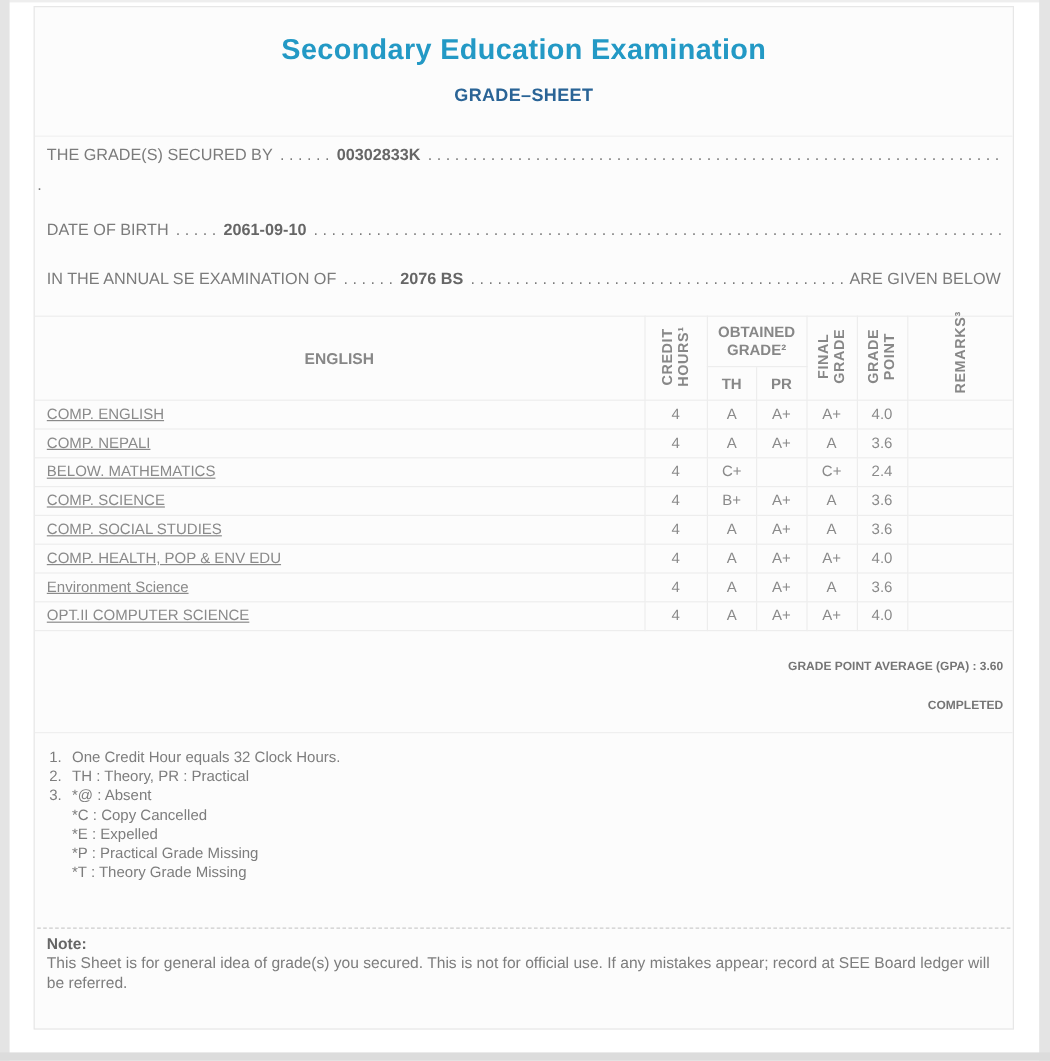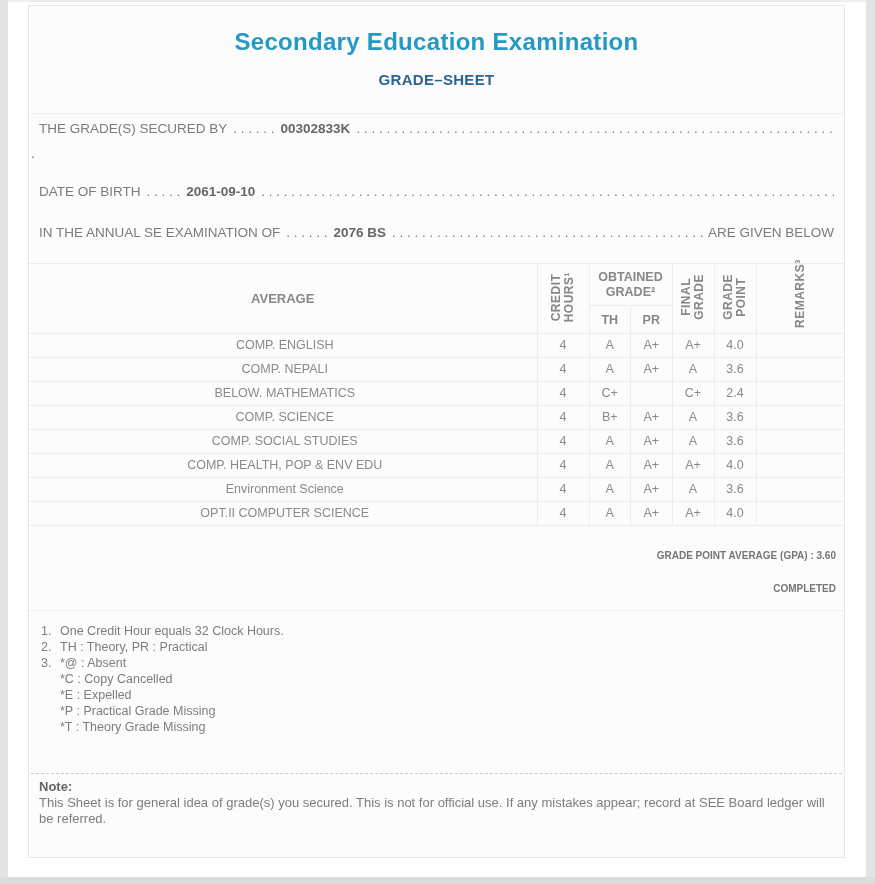--- a/index.html
+++ b/index.html
@@ -56,21 +56,21 @@
   th.c-grade  { width:42px; }
   th.c-remarks{ width:88px; }
   th.group    { height:40px; font-size:12.5px; line-height:15px; white-space:pre-line; }
   th.sub      { height:26px; }
   .vt {
     display:inline-block; writing-mode:vertical-rl; transform:rotate(180deg);
     white-space:pre-line; line-height:13px; font-size:12px; letter-spacing:0.5px;
     max-height:62px;
   }
   table.grades tbody td { padding:4px 6px; line-height:15px; text-align:center; }
-  table.grades tbody td.subject { text-align:center; padding-left:10px; }
+  table.grades tbody td.subject { text-align:left; padding-left:10px;text-decoration:underline; }
 
   .summary-wrap { border-bottom:1px solid #efefef; padding-bottom:14px; }
   .summary-line {
     text-align:right; padding-right:8px; font-weight:bold; color:#757575;
     font-size:10px; line-height:15px;
   }
   .gpa { margin-top:22px; }
   .completed { margin-top:18px; }
 
   .footnotes { margin-top:12px; padding-left:12px; color:#7d7d7d; font-size:12.5px; }
@@ -117,21 +117,21 @@
     <span>IN THE ANNUAL SE EXAMINATION OF</span>
     <span class="leader">. . . . . .</span>
     <span class="val">2076 BS</span>
     <span class="fill">. . . . . . . . . . . . . . . . . . . . . . . . . . . . . . . . . . . . . . . . . . . . . . . . . . . . . . . . . . . . . . . . . . . . . . . . . . . . . . . . . . . . . . . . . . . . . . . . . . . . . . . . . . . . . . . . . . . . . . . . . . . . . . . . . .</span>
     <span class="suffix">ARE GIVEN BELOW</span>
   </div>
 
   <table class="grades">
     <thead>
       <tr>
-        <th class="subjects" rowspan="2">AVERAGE</th>
+        <th class="subjects" rowspan="2">ENGLISH</th>
         <th class="c-credit" rowspan="2"><span class="vt">CREDIT
 HOURS¹</span></th>
         <th class="group" colspan="2">OBTAINED
 GRADE²</th>
         <th class="c-grade" rowspan="2"><span class="vt">FINAL
 GRADE</span></th>
         <th class="c-grade" rowspan="2"><span class="vt">GRADE
 POINT</span></th>
         <th class="c-remarks" rowspan="2"><span class="vt">REMARKS³</span></th>
       </tr>

